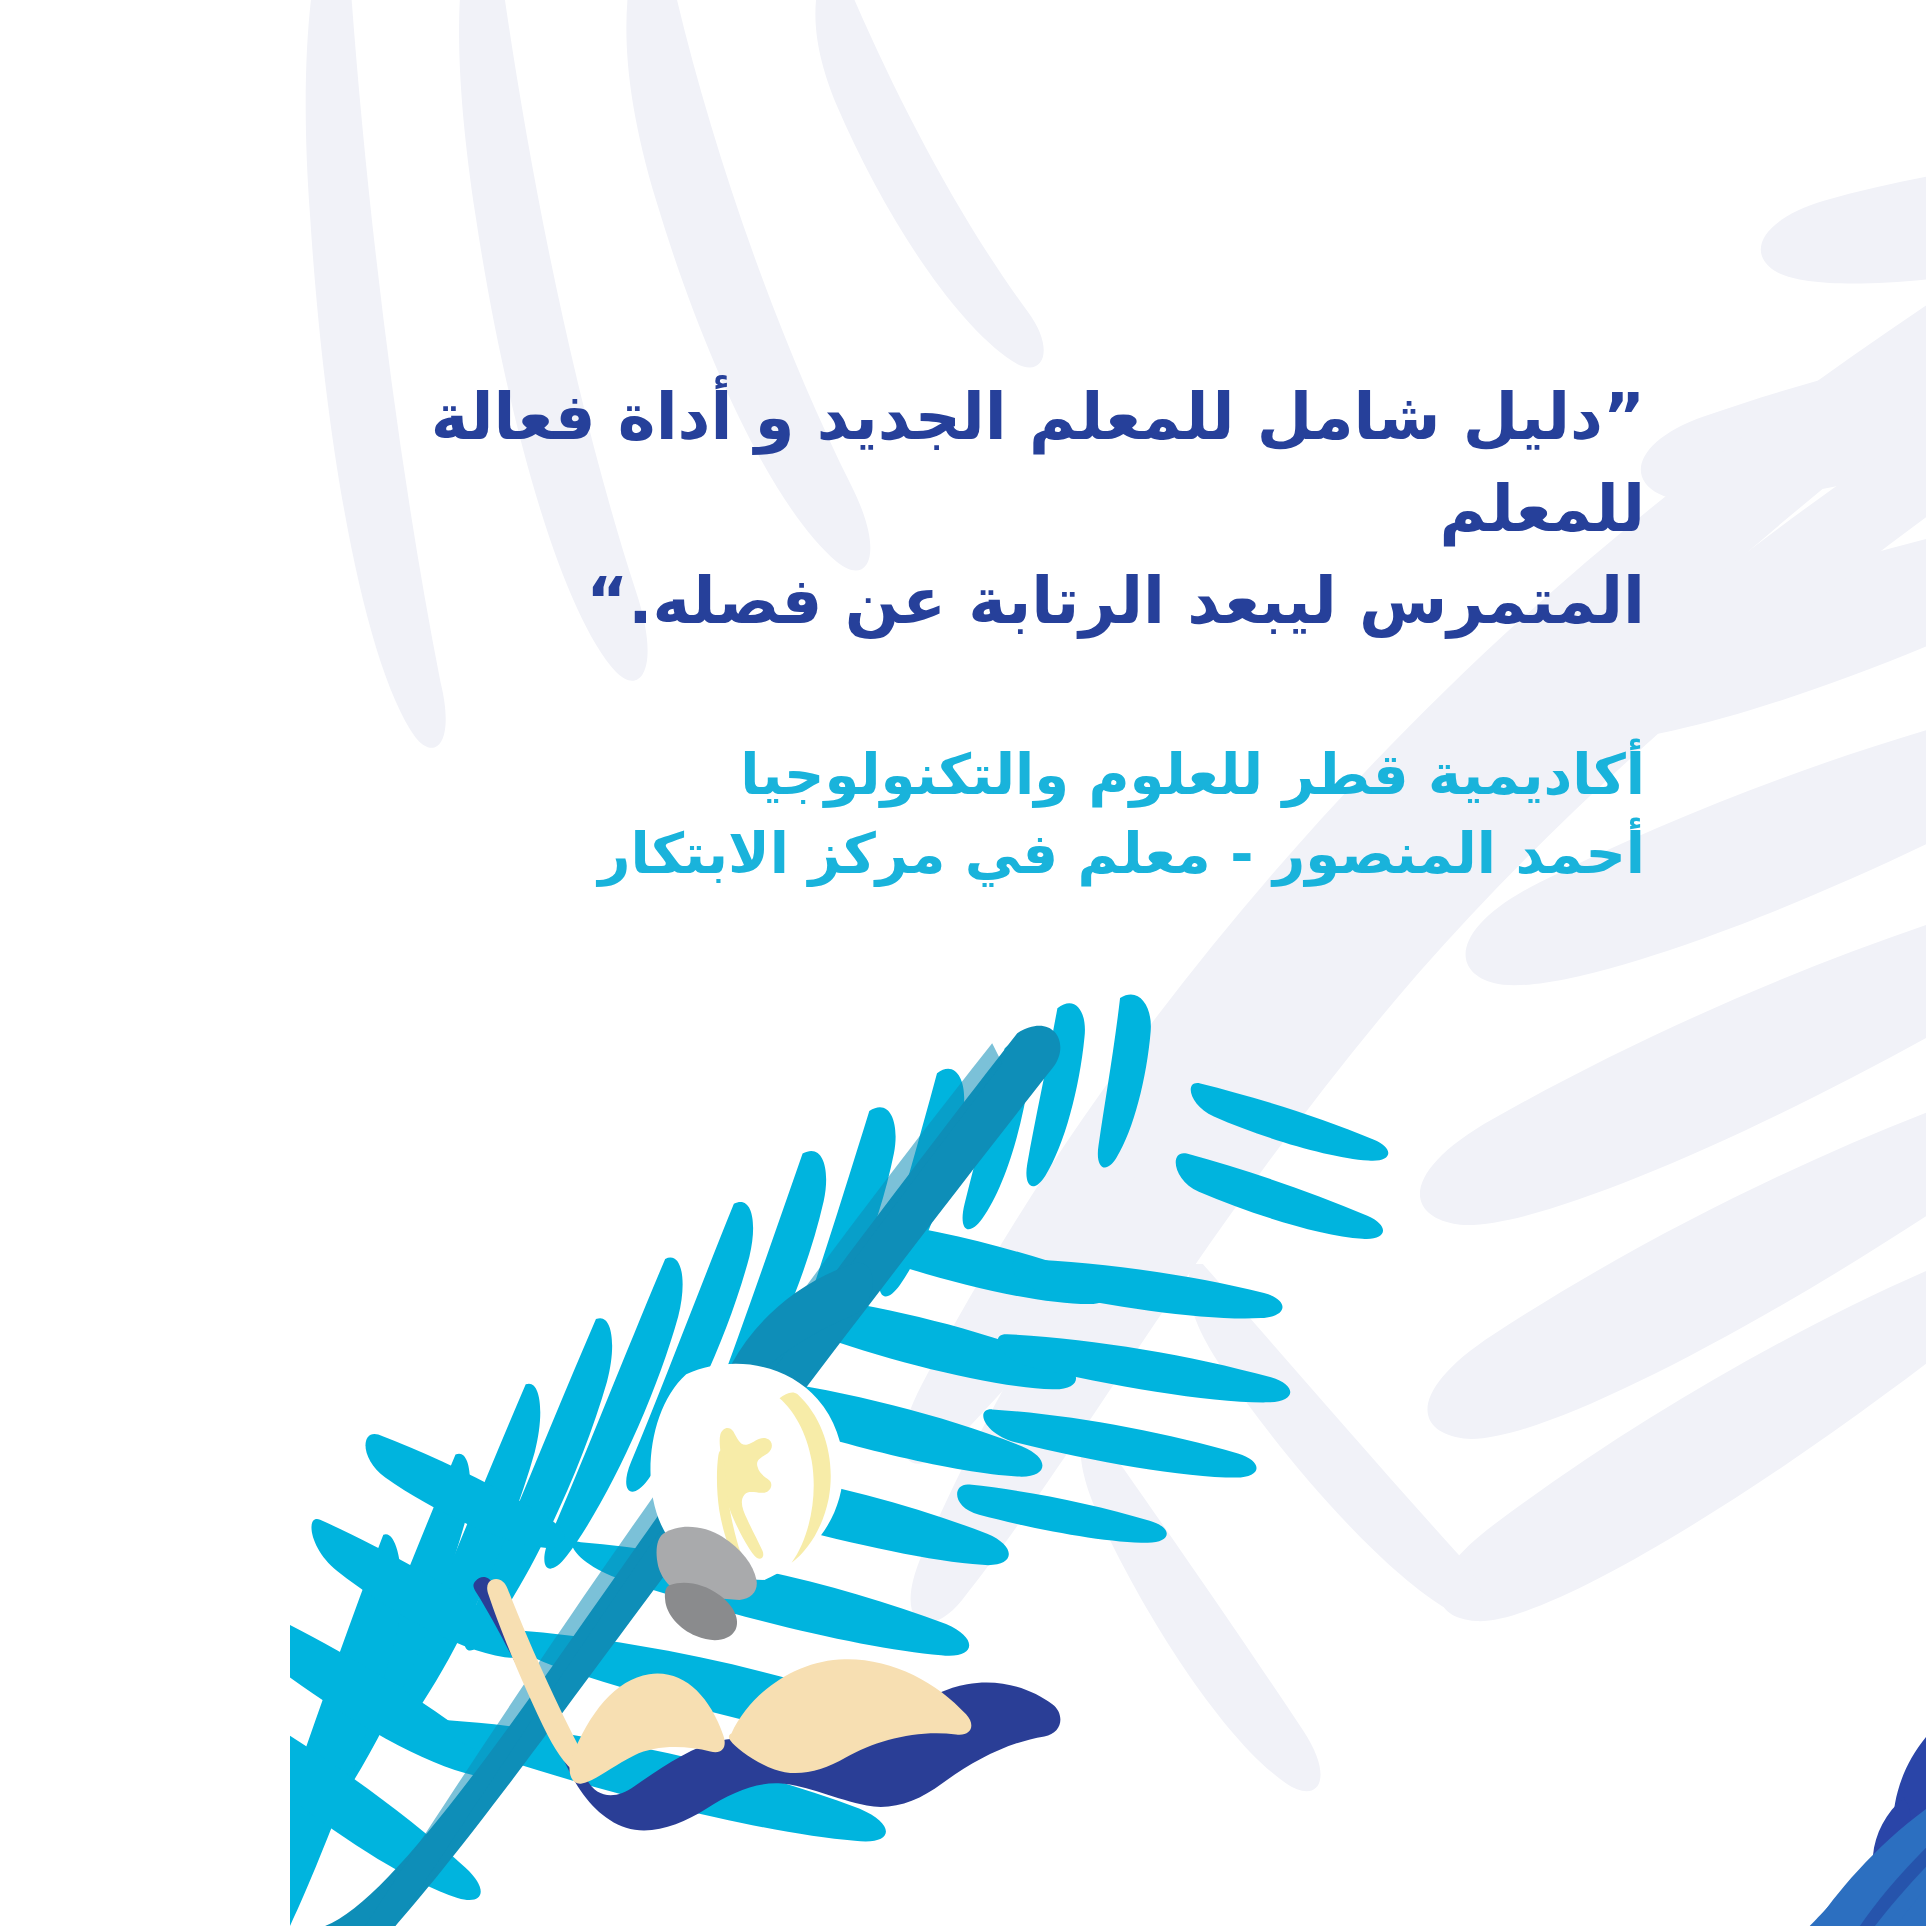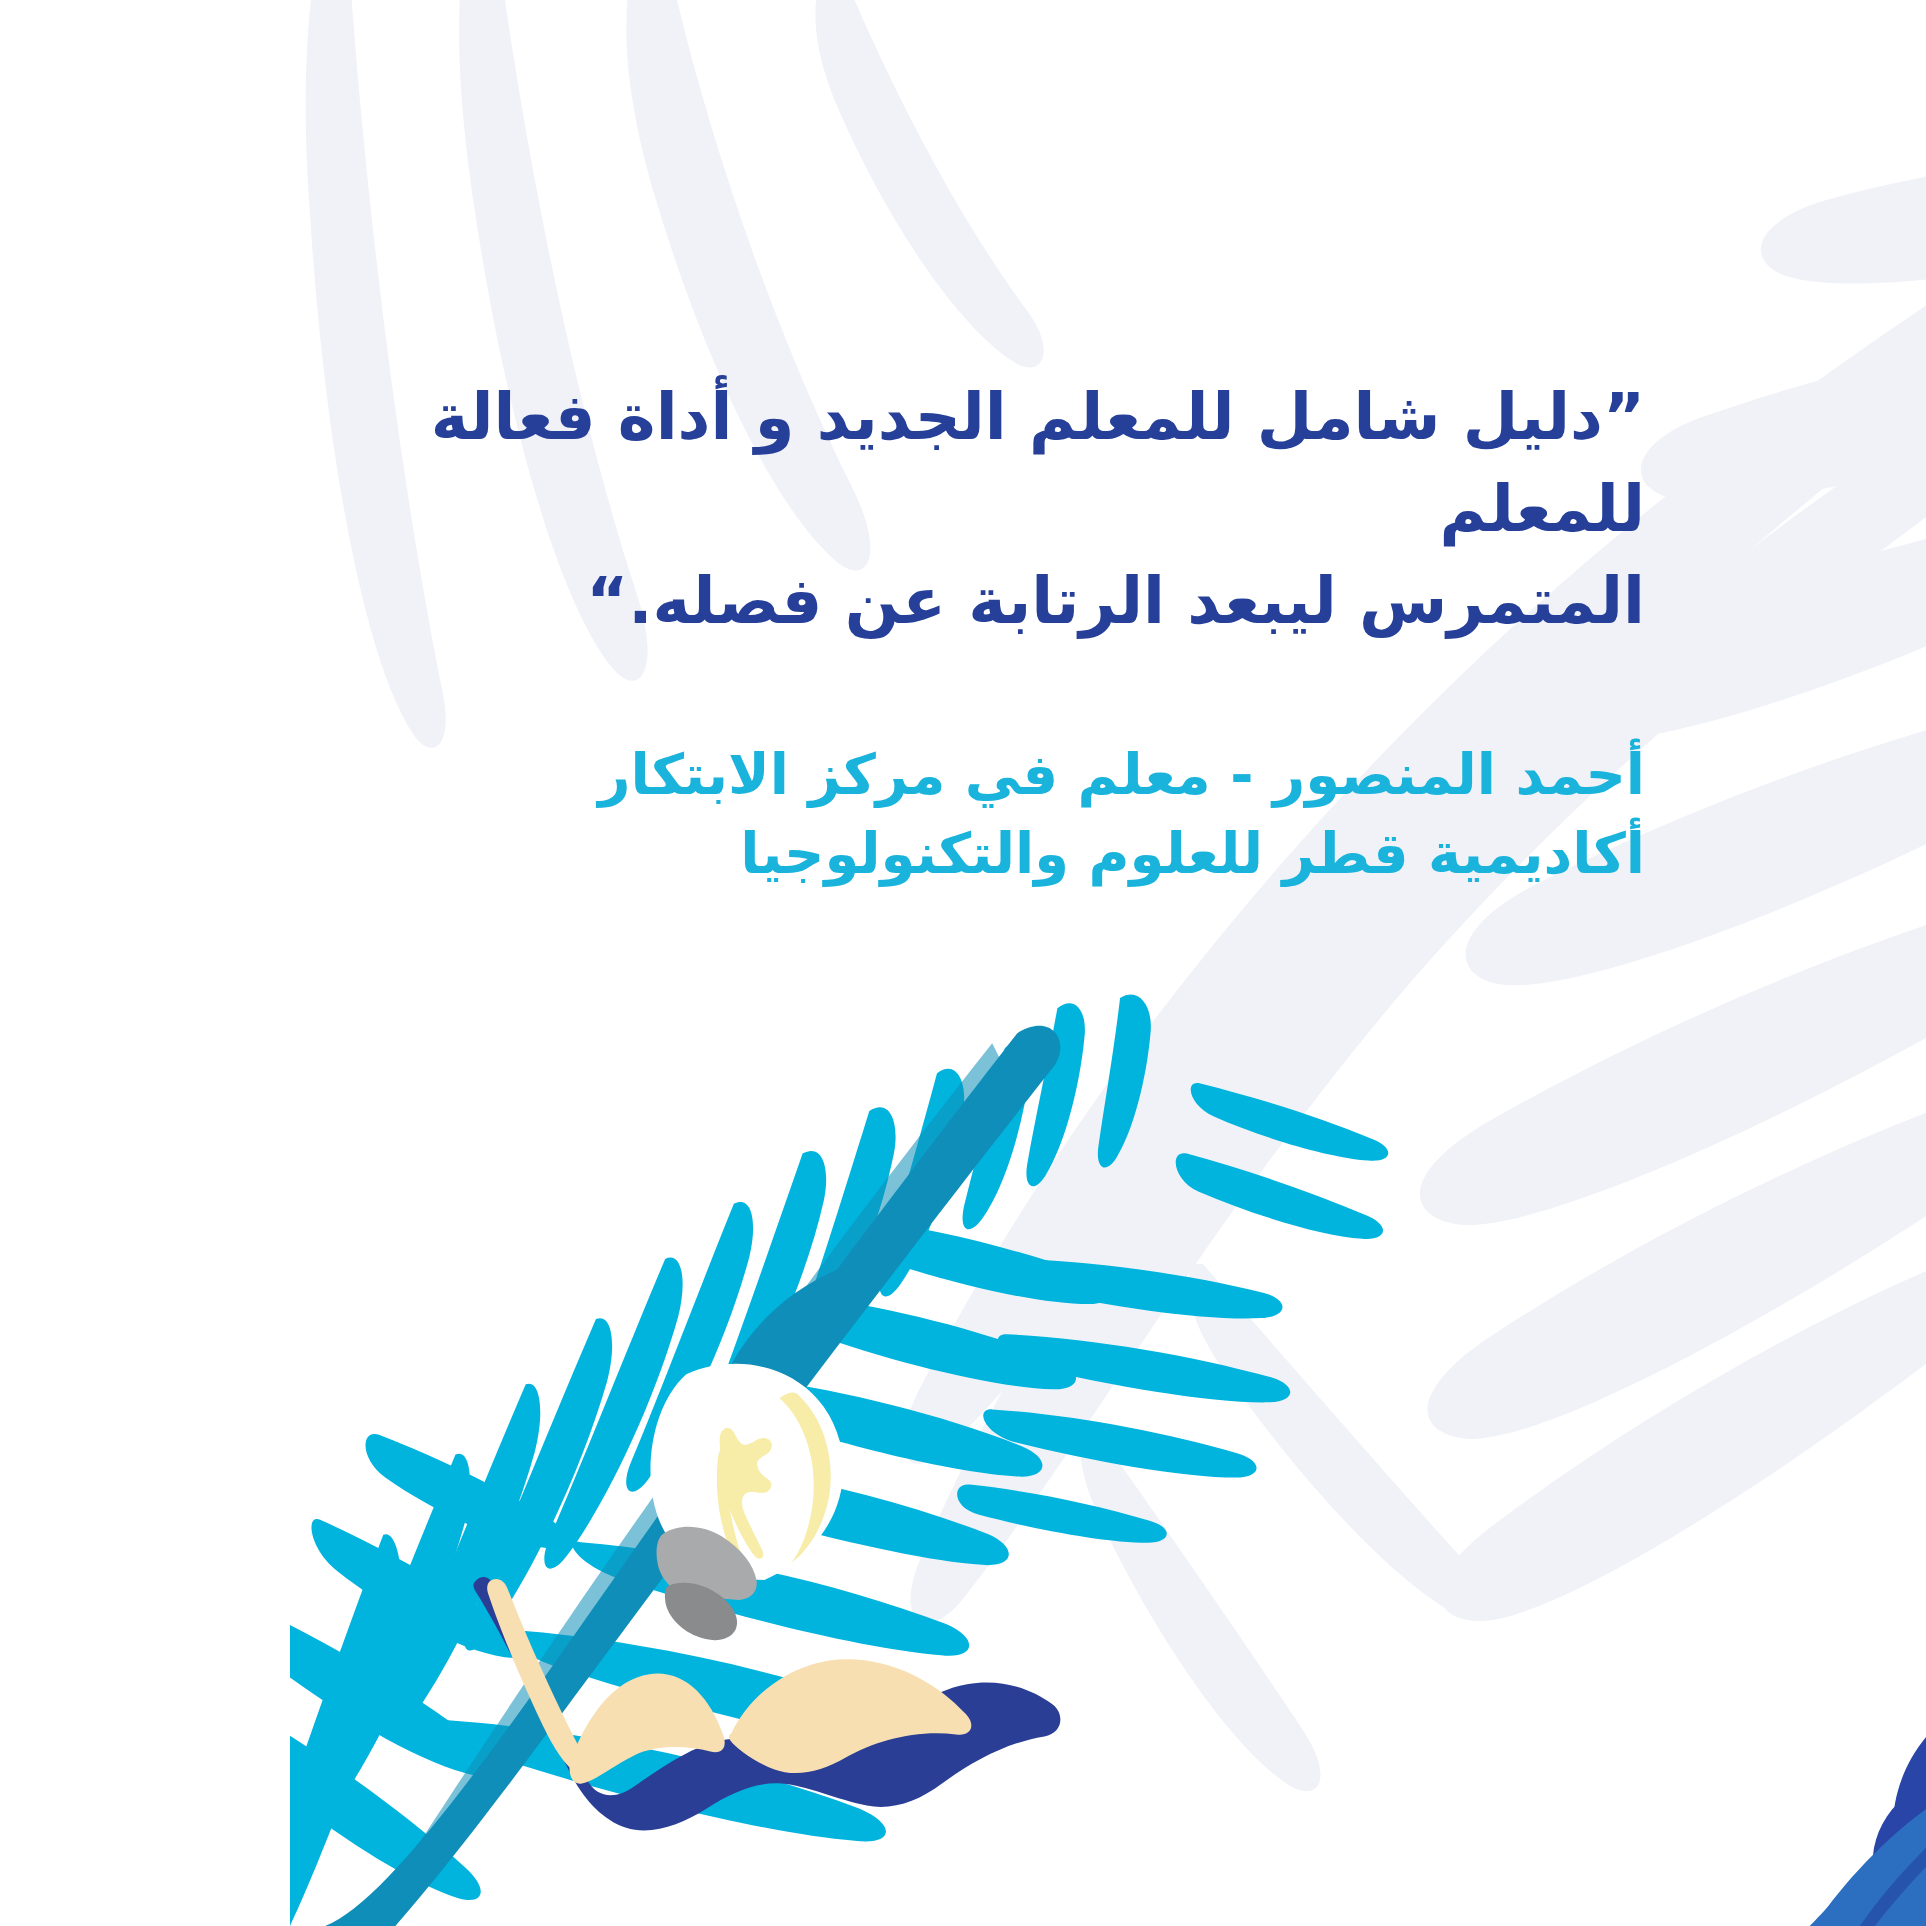--- a/index.html
+++ b/index.html
@@ -82,22 +82,22 @@
       </g>
     </svg>
   </div>
 
   <div id="text-block">
 
     <p id="quote-text">”دليل شامل للمعلم الجديد و أداة فعالة للمعلم
 المتمرس ليبعد الرتابة عن فصله.“</p>
 
     <div id="attribution">
+      <p class="attr-line">أكاديمية قطر للعلوم والتكنولوجيا</p>
       <p class="attr-line">أحمد المنصور - معلم في مركز الابتكار</p>
-      <p class="attr-line">أكاديمية قطر للعلوم والتكنولوجيا</p>
     </div>
 
   </div>
 
   <div class="layer">
     <svg viewBox="0 0 3840 3840" xmlns="http://www.w3.org/2000/svg" aria-hidden="true">
 
       <g fill="#00B4DE">
 
         <path d="M1425 2090 C 1400 2190 1370 2300 1345 2400 C 1332 2452 1352 2468 1380 2430 C 1424 2370 1460 2250 1475 2140 C 1482 2090 1460 2055 1425 2090 Z"></path>

